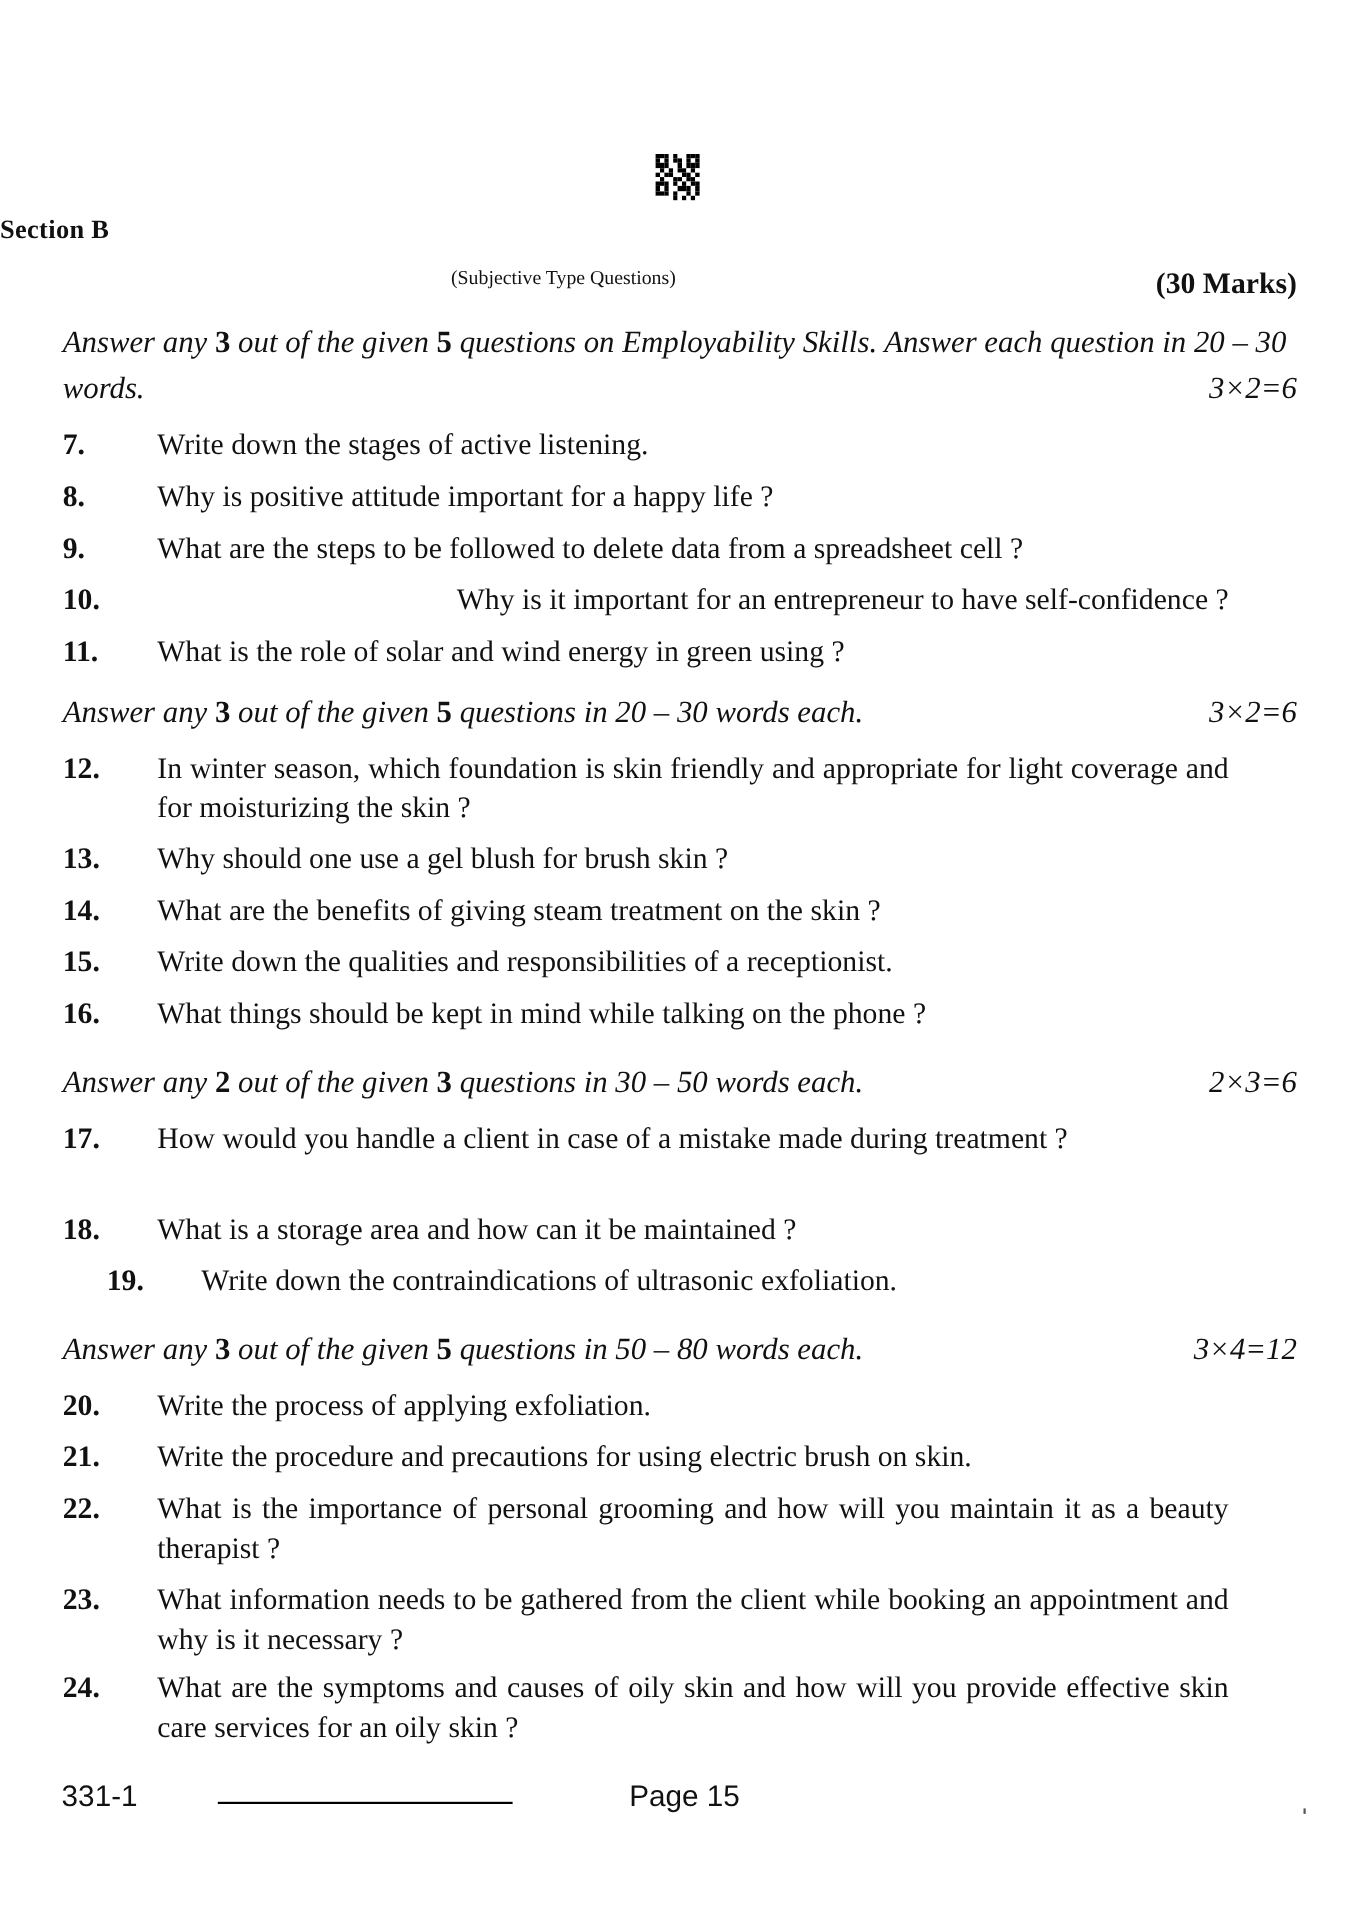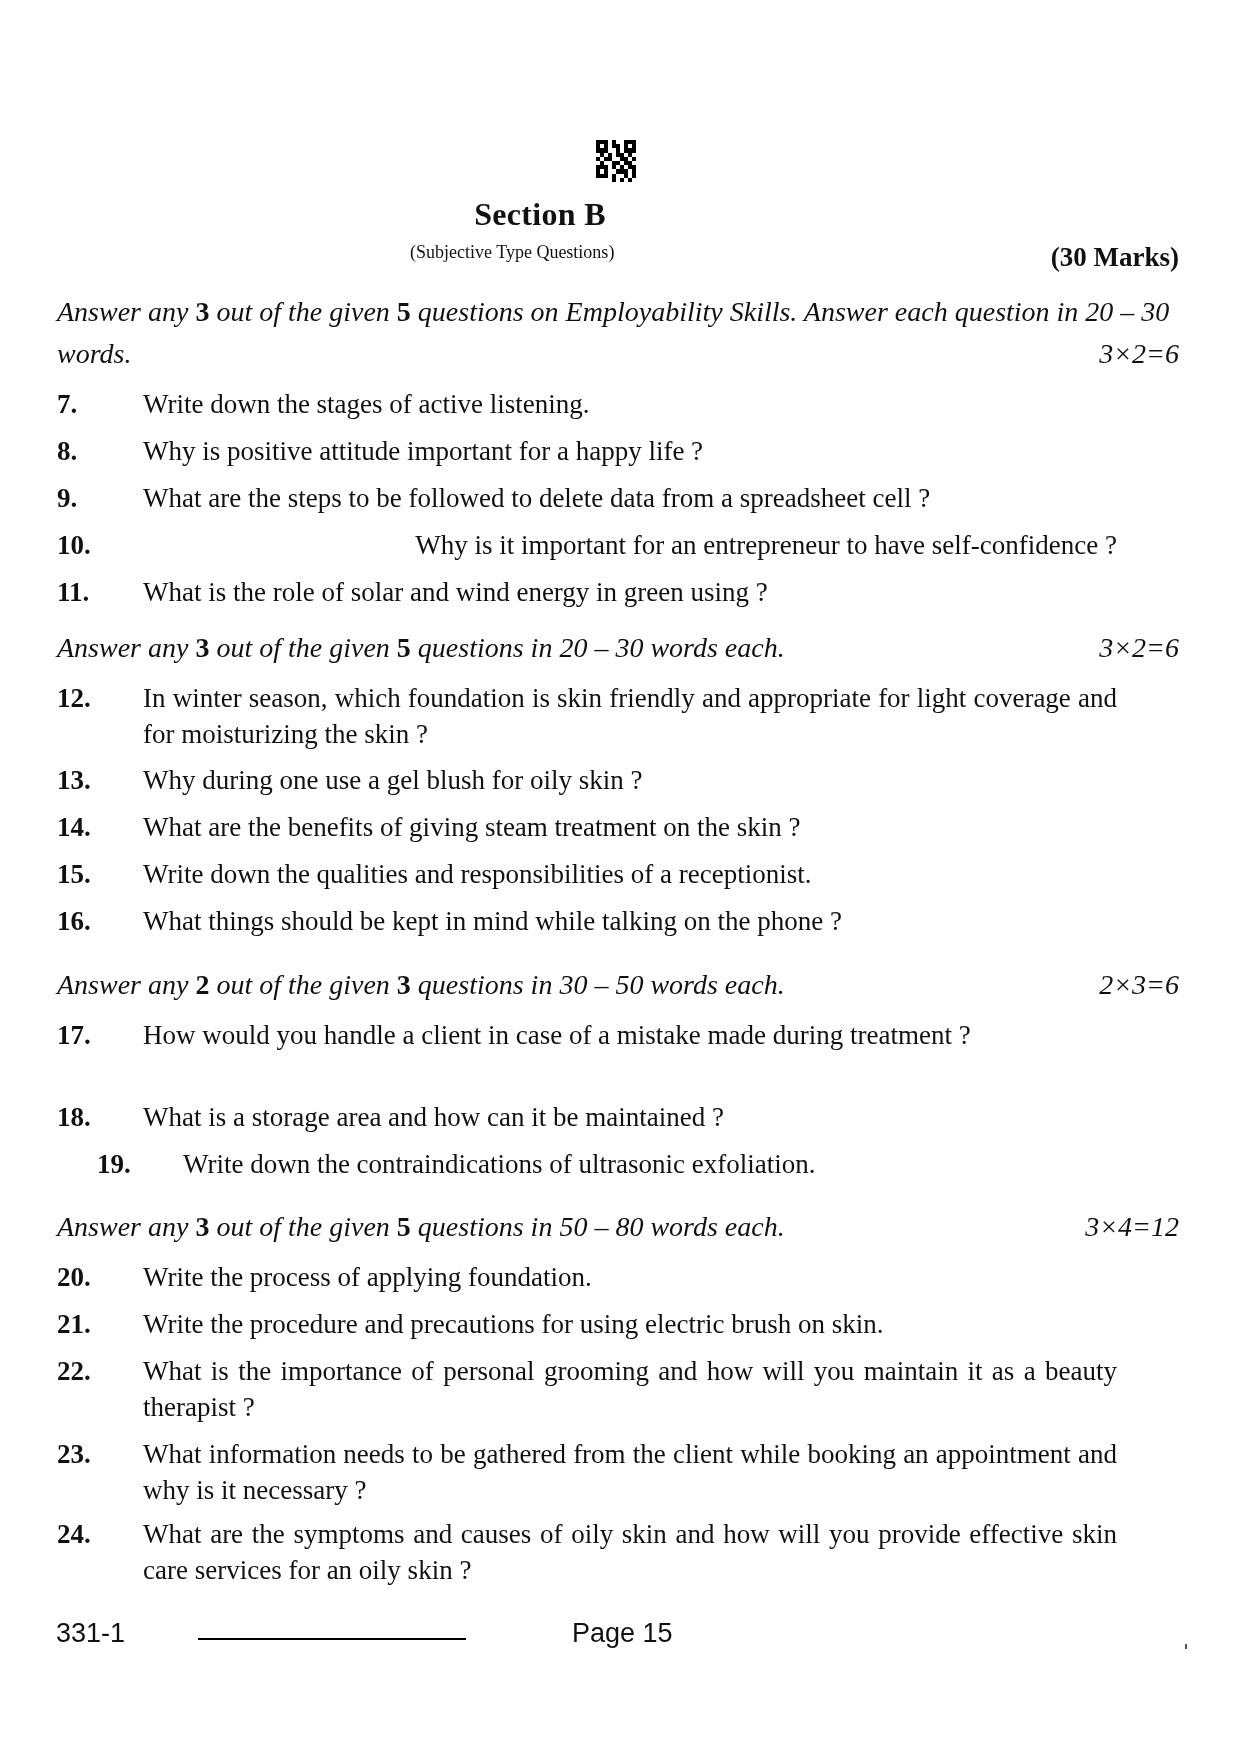--- a/index.html
+++ b/index.html
@@ -8,22 +8,22 @@
     font-family: "DejaVu Serif", "Liberation Serif", serif;
     color: #111111;
   }
   .qr {
     position: absolute; left: 596px; top: 140px; width: 40px; height: 42px;
     display: grid; grid-template-columns: repeat(10, 4px); grid-template-rows: repeat(10, 4.2px);
   }
   .qr span { background: #000; }
   .qr span.w { background: #fff; }
   .section-title {
-    position: absolute; left: 0; width: 1080px; top: 196px; text-align: center;
-    font-family: "Liberation Serif", serif; font-weight: bold; font-size: 32px;
+    position: absolute; left: 0; width: 1080px; top: 196px; 
+    font-family: "Liberation Serif", serif; font-weight: bold; font-size: 24px;
     letter-spacing: 0.3px;
   }
   .subtitle {
     position: absolute; top: 242px; left: 410px;
     font-family: "Liberation Serif", serif; font-weight: normal; font-size: 18px;
   }
   .marks-total {
     position: absolute; top: 242px; right: 62px;
     font-family: "Liberation Serif", serif; font-weight: bold; font-size: 27px;
   }
@@ -188,21 +188,21 @@
 <div class="instr" style="top:627px;">
   <span>Answer any </span><b>3</b><span> out of the given </span><b>5</b><span> questions in 20 – 30 words each.</span>
   <span class="marks">3×2=6</span>
 </div>
 <div class="q" style="top:680px;">
     <span class="num">12.</span>
     <span class="text justify">In winter season, which foundation is skin friendly and appropriate for light coverage and for moisturizing the skin ?</span>
   </div>
 <div class="q" style="top:762px;">
     <span class="num">13.</span>
-    <span class="text">Why during one use a gel blush for oily skin ?</span>
+    <span class="text">Why should one use a gel blush for brush skin ?</span>
   </div>
 <div class="q" style="top:809px;">
     <span class="num">14.</span>
     <span class="text">What are the benefits of giving steam treatment on the skin ?</span>
   </div>
 <div class="q" style="top:856px;">
     <span class="num">15.</span>
     <span class="text">Write down the qualities and responsibilities of a receptionist.</span>
   </div>
 <div class="q" style="top:903px;">
@@ -226,21 +226,21 @@
     <span class="num">19.</span>
     <span class="text">Write down the contraindications of ultrasonic exfoliation.</span>
   </div>
 
 <div class="instr" style="top:1206px;">
   <span>Answer any </span><b>3</b><span> out of the given </span><b>5</b><span> questions in 50 – 80 words each.</span>
   <span class="marks">3×4=12</span>
 </div>
 <div class="q" style="top:1259px;">
     <span class="num">20.</span>
-    <span class="text">Write the process of applying foundation.</span>
+    <span class="text">Write the process of applying exfoliation.</span>
   </div>
 <div class="q" style="top:1306px;">
     <span class="num">21.</span>
     <span class="text">Write the procedure and precautions for using electric brush on skin.</span>
   </div>
 <div class="q" style="top:1353px;">
     <span class="num">22.</span>
     <span class="text justify">What is the importance of personal grooming and how will you maintain it as a beauty therapist ?</span>
   </div>
 <div class="q" style="top:1436px;">

